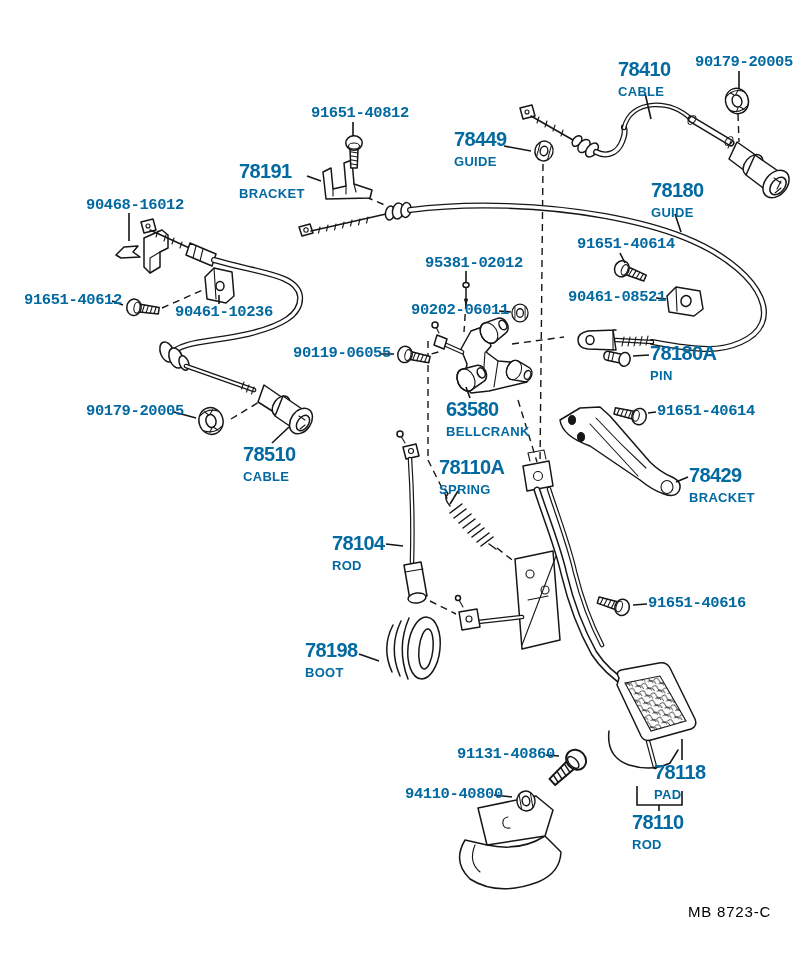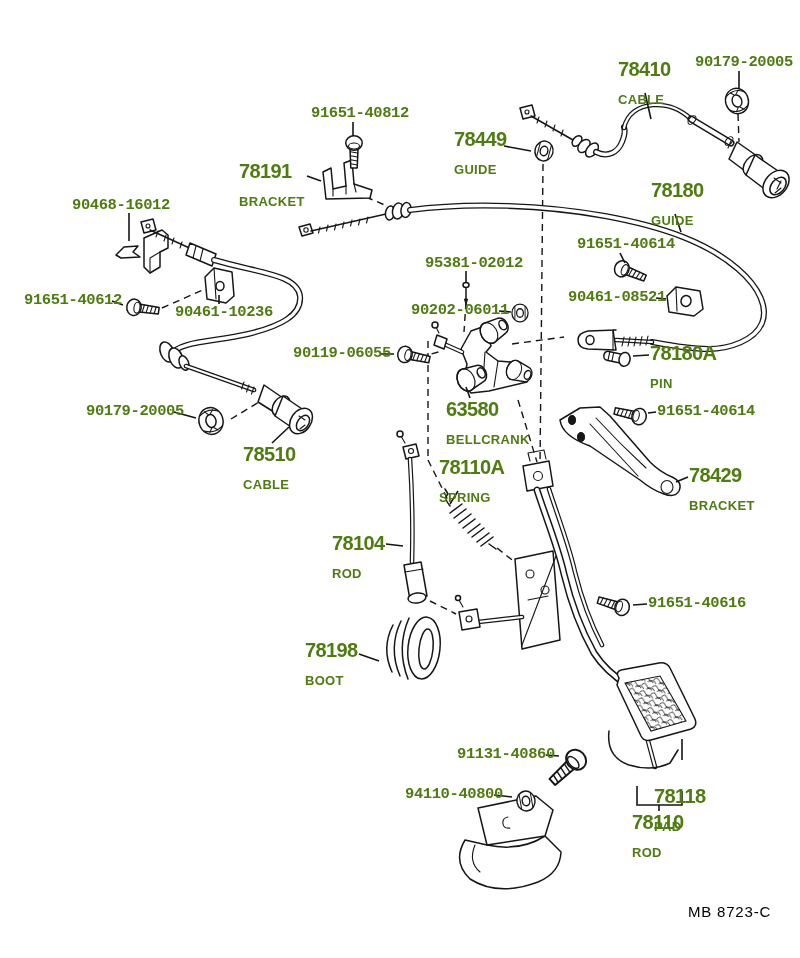--- a/index.html
+++ b/index.html
@@ -11,25 +11,25 @@
   .fw{fill:#ffffff;stroke:#161616;stroke-width:1.5;stroke-linejoin:round;}
   .fd{fill:#161616;stroke:#161616;stroke-width:1;}
   .to{fill:none;stroke:#161616;stroke-width:6;stroke-linecap:round;}
   .ti{fill:none;stroke:#ffffff;stroke-width:3.4;stroke-linecap:round;}
   .wo{fill:none;stroke:#161616;stroke-width:4.6;stroke-linecap:round;}
   .wi{fill:none;stroke:#ffffff;stroke-width:2.2;stroke-linecap:round;}
   .ro{fill:none;stroke:#161616;stroke-width:7;stroke-linecap:round;}
   .ri{fill:none;stroke:#ffffff;stroke-width:4;stroke-linecap:round;}
   .dash{fill:none;stroke:#161616;stroke-width:1.4;stroke-dasharray:7 5;}
   .lead{fill:none;stroke:#161616;stroke-width:1.6;}
-  .lbl{position:absolute;white-space:nowrap;line-height:1;color:#4d7c0f;}
+  .lbl{position:absolute;white-space:nowrap;line-height:1;color:#0369a1;}
   .lbl .num{display:block;font-weight:bold;}
   .sm .num{font-size:15.5px;letter-spacing:-0.4px;font-family:Liberation Mono, monospace;}
   .bg .num{font-size:20px;letter-spacing:-0.6px;}
-  .bg .cap{display:block;font-size:13px;font-weight:bold;letter-spacing:0.3px;margin-top:14px;}
+  .bg .cap{display:block;font-size:13px;font-weight:bold;letter-spacing:0.3px;margin-top:6px;}
   .code{position:absolute;font-size:15px;font-weight:normal;letter-spacing:0.8px;}
 </style>
 </head>
 <body>
 
 <div class="stage">
 
 <svg width="800" height="958" viewBox="0 0 800 958">
   <defs>
     <g id="bolt">
@@ -276,21 +276,21 @@
       <span class="cap">GUIDE</span>
     </div>
 <div class="lbl bg" style="left:239px;top:161px">
       <span class="num">78191</span>
       <span class="cap">BRACKET</span>
     </div>
 <div class="lbl bg" style="left:651px;top:180px">
       <span class="num">78180</span>
       <span class="cap">GUIDE</span>
     </div>
-<div class="lbl sm" style="left:72px;top:198px">
+<div class="lbl sm" style="left:86px;top:198px">
       <span class="num">90468-16012</span>
     </div>
 <div class="lbl sm" style="left:577px;top:237px">
       <span class="num">91651-40614</span>
     </div>
 <div class="lbl sm" style="left:425px;top:256px">
       <span class="num">95381-02012</span>
     </div>
 <div class="lbl sm" style="left:24px;top:293px">
       <span class="num">91651-40612</span>
@@ -343,21 +343,21 @@
 <div class="lbl bg" style="left:305px;top:640px">
       <span class="num">78198</span>
       <span class="cap">BOOT</span>
     </div>
 <div class="lbl sm" style="left:457px;top:747px">
       <span class="num">91131-40860</span>
     </div>
 <div class="lbl sm" style="left:405px;top:787px">
       <span class="num">94110-40800</span>
     </div>
-<div class="lbl bg" style="left:654px;top:786px">
+<div class="lbl bg" style="left:654px;top:762px">
       <span class="num">78118</span>
       <span class="cap">PAD</span>
     </div>
 <div class="lbl bg" style="left:632px;top:812px">
       <span class="num">78110</span>
       <span class="cap">ROD</span>
     </div>
 
 <div class="code" style="left:688px;top:903px">MB 8723-C</div>
 

